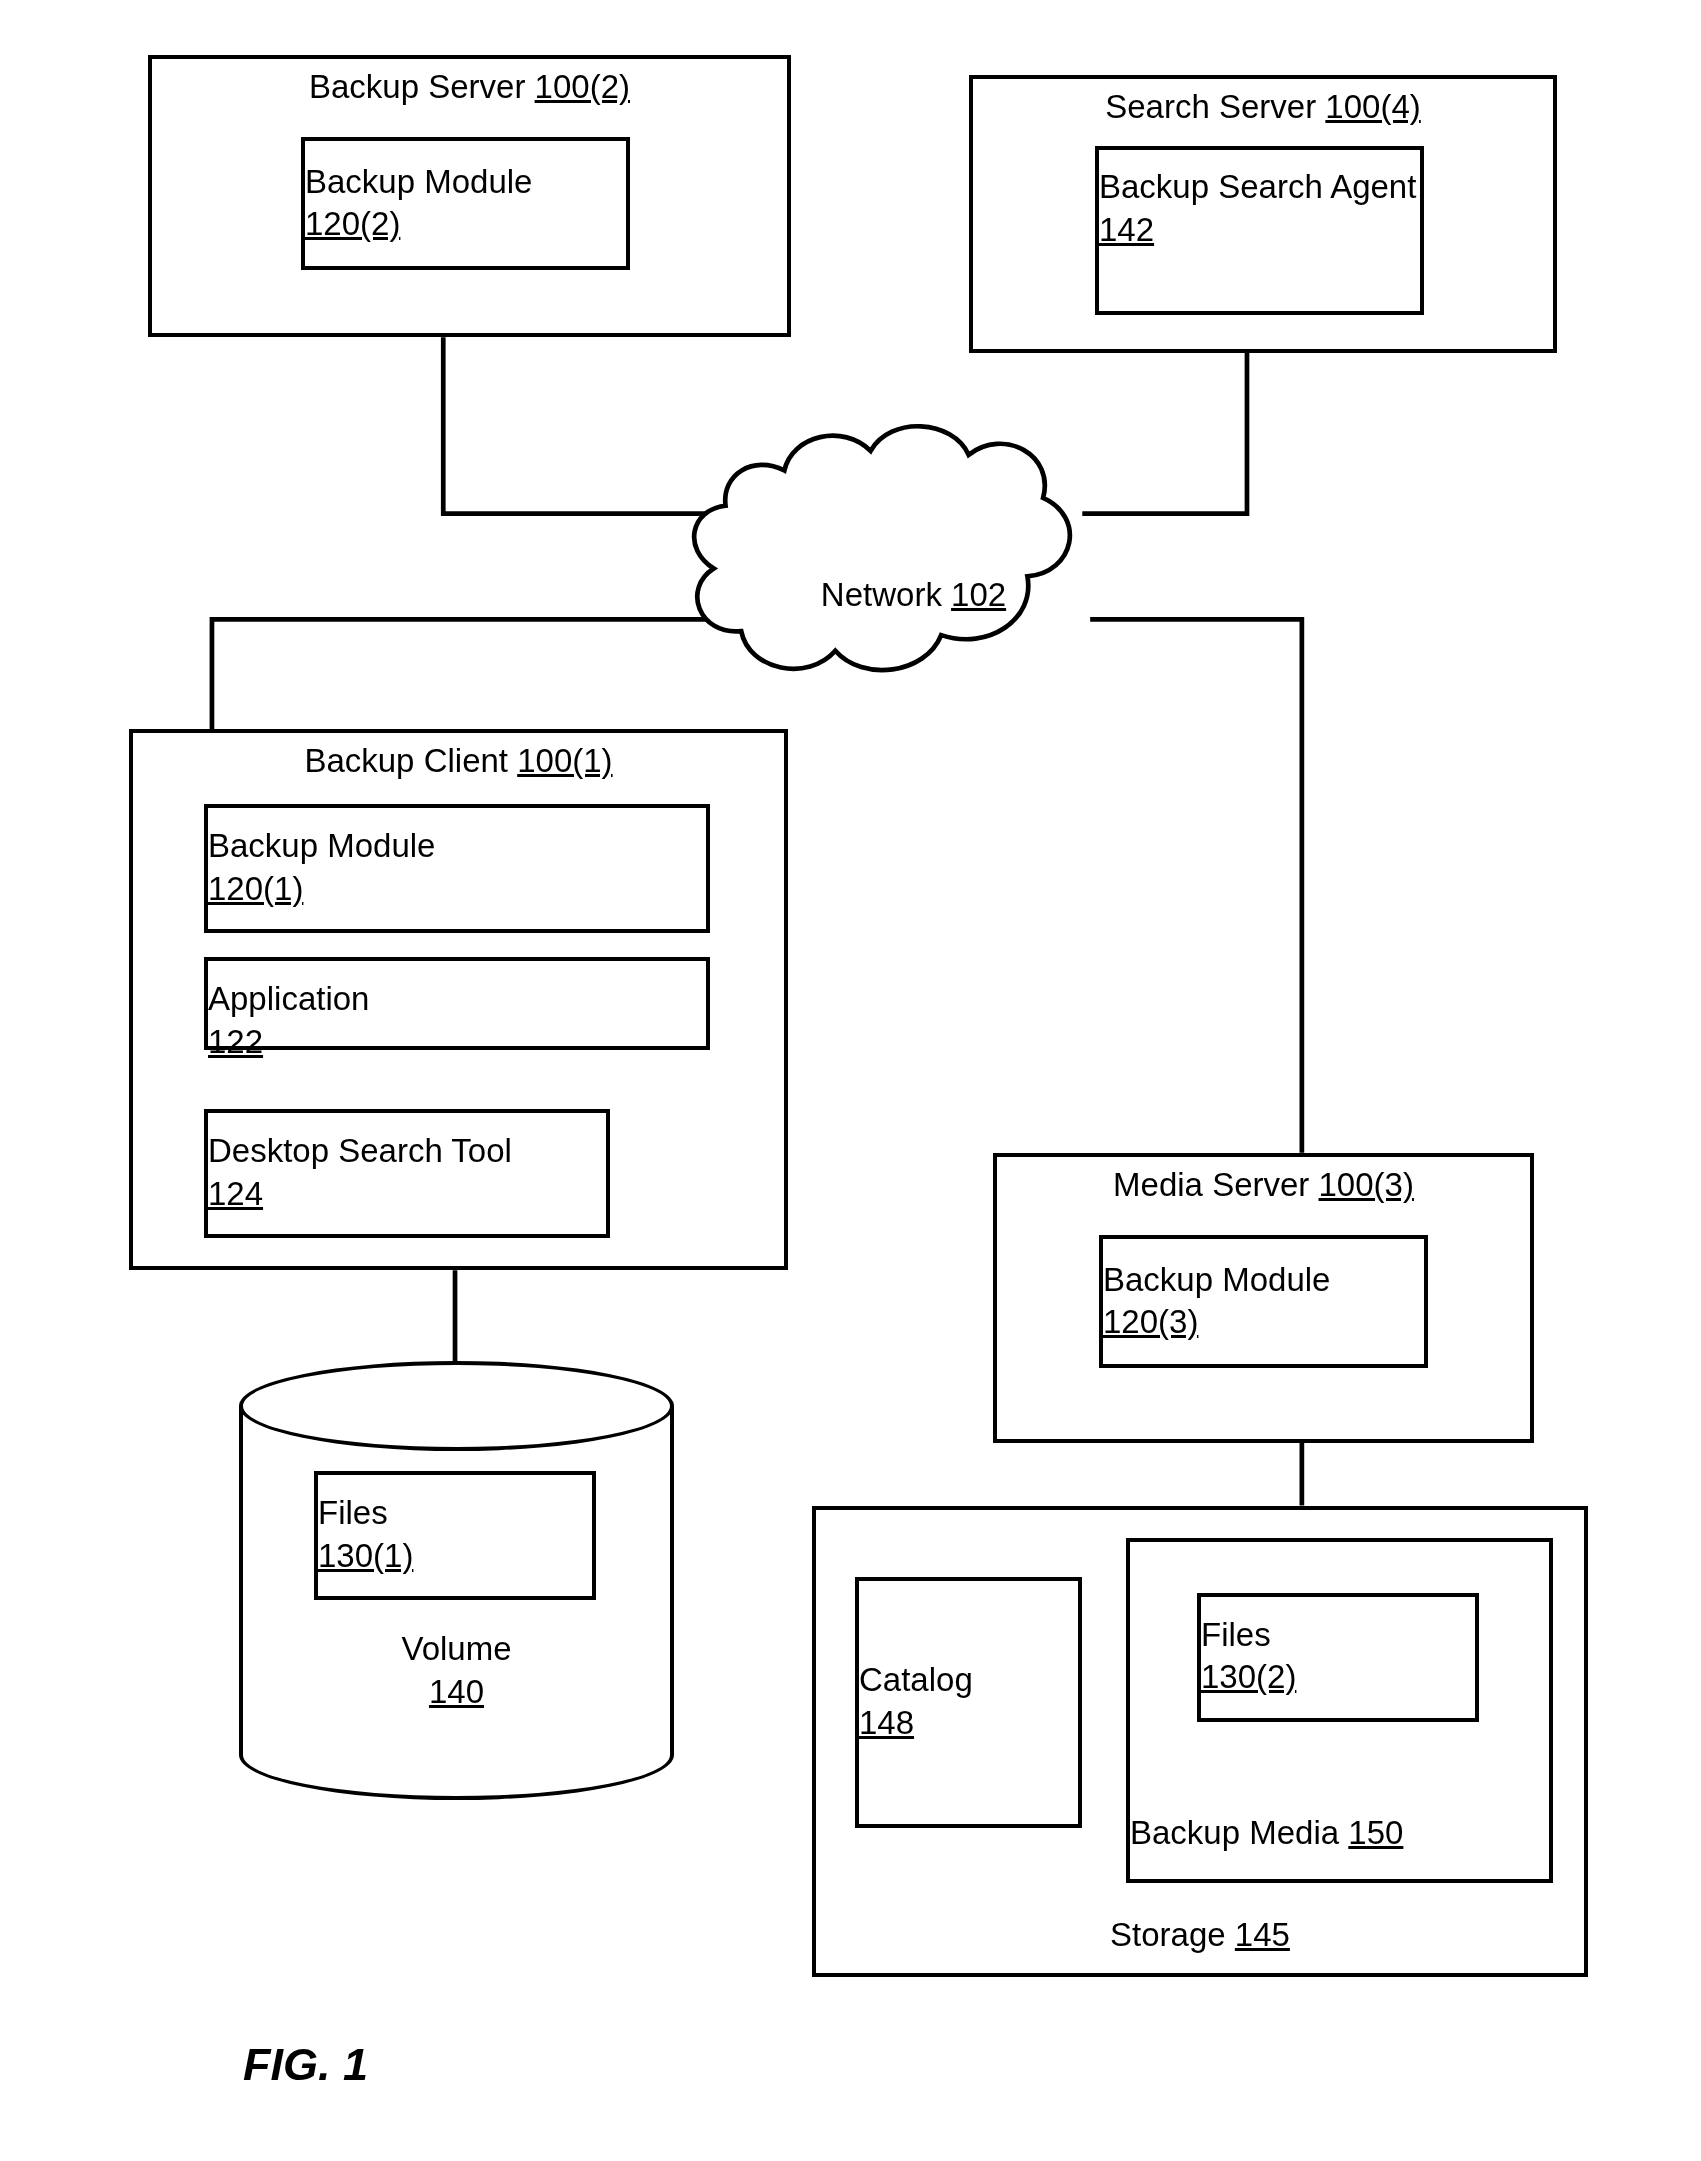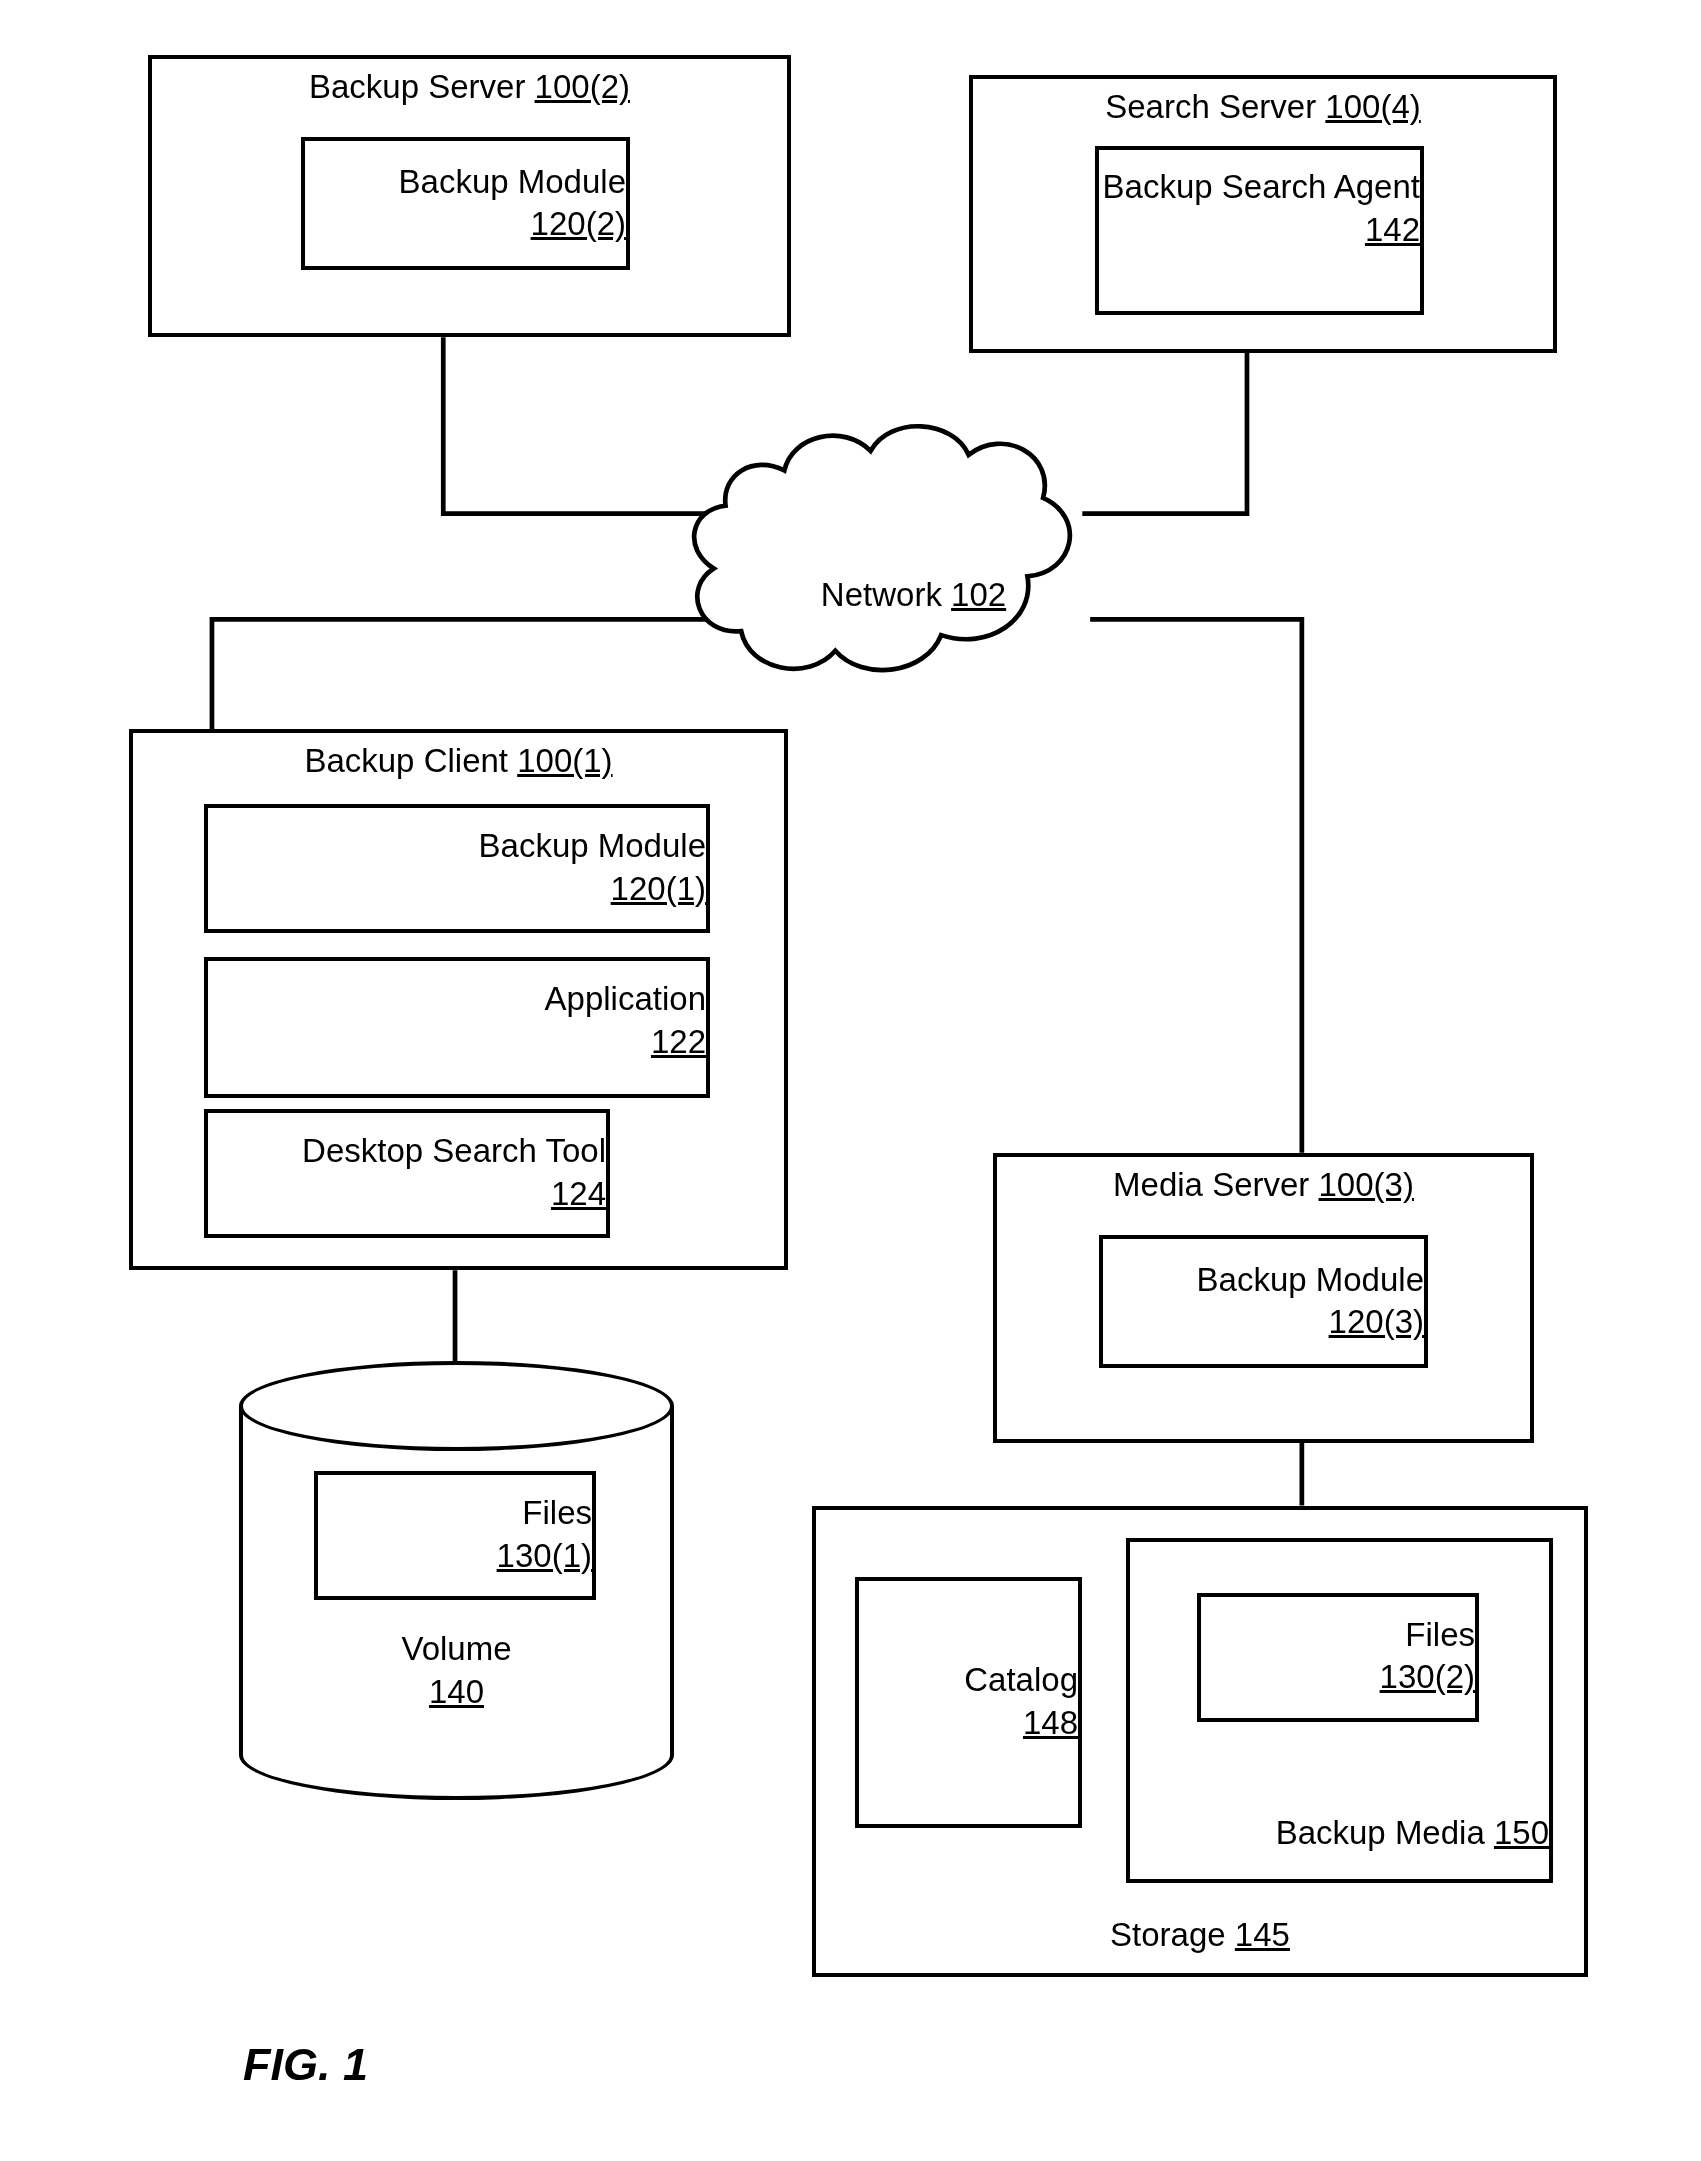--- a/index.html
+++ b/index.html
@@ -22,21 +22,21 @@
   .title {
     font-size: 33px;
     font-weight: 400;
     margin-top: 9.4px;
   }
   .title .ref { text-decoration: underline; }
   .inner {
     position: absolute;
     border: 4.7px solid #000;
     background: #fff;
-    text-align: right;
+    text-align: left;
   }
   .label {
     font-size: 33px;
     line-height: 1.3;
   }
   .ref { text-decoration: underline; }
   .cloud-label {
     position: absolute;
     font-size: 33px;
     text-align: center;
@@ -128,21 +128,21 @@
 <div class="box" style="left:129px; top:729px; width:659px; height:541px; z-index:2">
   <div class="title">
     <span>Backup Client</span> <span class="ref">100(1)</span>
   </div>
   <div class="inner" style="left:71px; top:71px; width:506px; height:129px">
     <div class="label" style="margin-top:17px">
       <span>Backup Module</span><br>
       <span class="ref">120(1)</span>
     </div>
   </div>
-  <div class="inner" style="left:71px; top:224px; width:506px; height:141px">
+  <div class="inner" style="left:71px; top:224px; width:506px; height:93px">
     <div class="label" style="margin-top:17px">
       <span>Application</span><br>
       <span class="ref">122</span>
     </div>
   </div>
   <div class="inner" style="left:71px; top:376px; width:406px; height:129px">
     <div class="label" style="margin-top:17px">
       <span>Desktop Search Tool</span><br>
       <span class="ref">124</span>
     </div>

